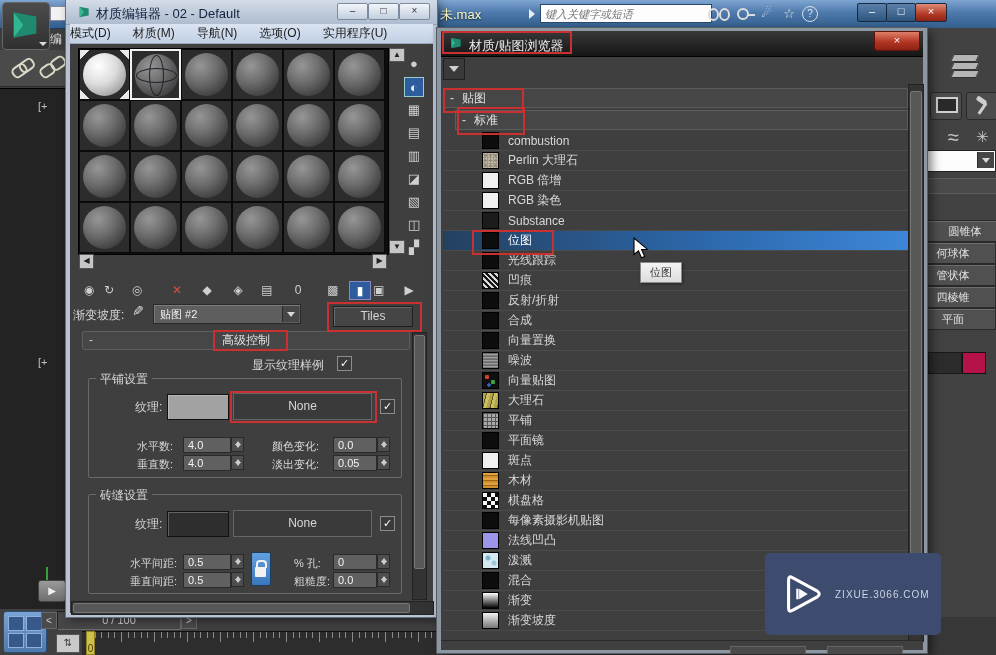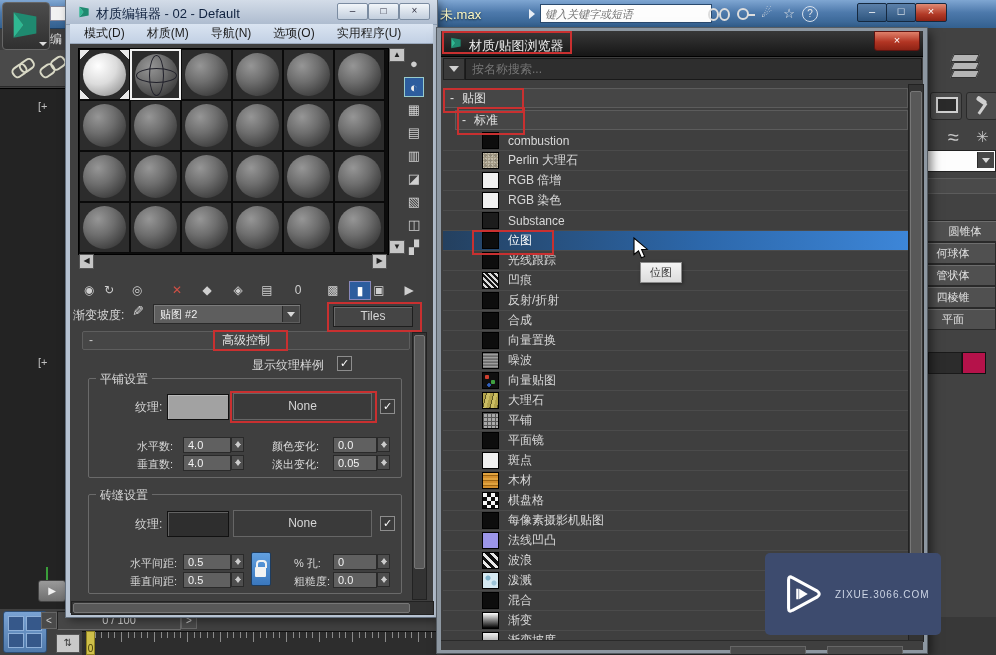--- a/index.html
+++ b/index.html
@@ -56,21 +56,21 @@
   .rp-drop{left:927px;top:150px;width:67px;height:20px;background:#fdfdfd;border:1px solid #222}
   .rp-roll{left:927px;top:178px;width:69px;height:14px;background:#4a4a4a;border:1px solid #5c5c5c}
   .prim-btn{left:910px;width:84px;height:20px;background:#505050;border:1px solid #2a2a2a;box-shadow:inset 1px 1px 0 #6d6d6d;color:#e2e2e2;text-align:center;line-height:20px;font-size:11px}
   .rp-name{left:928px;top:352px;width:32px;height:20px;background:#2c2c2c;border:1px solid #1a1a1a}
   .rp-swatch{left:962px;top:352px;width:22px;height:20px;border:1px solid #111}
   
   .me-win{left:66px;top:0;width:371px;height:617px;background:#3f3f3f;border:4px solid #b7c3d2;outline:1px solid #64707e;box-sizing:border-box;box-shadow:3px 3px 9px rgba(0,0,0,.5)}
   .me-titlebar{left:66px;top:0;width:371px;height:24px;background:linear-gradient(#d3dce8,#aebccf);border-bottom:1px solid #8fa0b5}
   .me-title{left:96px;top:5px;color:#10223f;font-size:13px}
   .me-wbtn{top:3px;width:29px;height:15px;background:linear-gradient(#f2f6fa,#c2cedd);border:1px solid #7b8ca1;border-radius:2px;color:#334;?text-align:center;text-align:center;line-height:13px;font-size:10px}
-  .me-menubar{left:70px;top:24px;width:363px;height:20px;background:linear-gradient(#dae4f1,#c2d0e4);border-bottom:1px solid #9aa8bc;display:flex;align-items:center;gap:22px;padding-left:14px;box-sizing:border-box}
+  .me-menubar{left:70px;top:24px;width:363px;height:20px;background:linear-gradient(#dae4f1,#c2d0e4);border-bottom:1px solid #9aa8bc;display:flex;align-items:center;gap:22px;box-sizing:border-box}
   .me-menubar span{color:#1c1c1c;font-size:12px}
   .slots{left:78px;top:48px;width:309px;height:205px;background:#0d0d0d;border:1px solid #000;display:grid;grid-template-columns:repeat(6,51px);grid-template-rows:repeat(4,51px)}
   .slot{position:relative;background:#2c2c2c;border:1px solid #0a0a0a;box-sizing:border-box}
   .slot .sphere{position:absolute;left:3px;top:3px;width:43px;height:43px;border-radius:50%;
     background:radial-gradient(circle at 35% 30%,#969696,#6e6e6e 40%,#3f3f3f 78%,#2f2f2f)}
   .slot.used .sphere{background:radial-gradient(circle at 35% 30%,#ffffff,#dcdcdc 45%,#8e8e8e 90%)}
   .slot.used{background-image:linear-gradient(135deg,#e9e9e9 7px,transparent 7px),linear-gradient(225deg,#e9e9e9 7px,transparent 7px),linear-gradient(45deg,#e9e9e9 7px,transparent 7px),linear-gradient(315deg,#e9e9e9 7px,transparent 7px)}
   .slot.active{border:2px solid #f2f2f2}
   .slot.active .sphere:before{content:"";position:absolute;left:1px;top:14px;width:39px;height:13px;border:1px solid #20202a;border-radius:50%}
   .slot.active .sphere:after{content:"";position:absolute;left:14px;top:1px;width:13px;height:39px;border:1px solid #20202a;border-radius:50%}
@@ -540,21 +540,20 @@
 
   <div class="abs mb-win z20"></div>
   <div class="abs mb-titlebar z20"></div>
   <svg class="abs z20" width="14" height="14" style="left:449px;top:36px" viewBox="0 0 24 24">
     <path d="M4 3 L20 6 L20 18 L4 21 L11 12 Z" fill="#1f8a70"></path>
       <path d="M4 3 L11 12 L4 21 Z" fill="#2fb892"></path>
   </svg>
   <div class="abs z20" style="left:469px;top:37px;font-size:13px;color:#eaeaea">材质/贴图浏览器</div>
   <div class="abs mb-close z20">×</div>
   <div class="abs mb-search-caret z20"></div>
-  <input class="abs mb-search z20" readonly="" placeholder="按名称搜索..." style="">
 
   <div class="abs mb-list z20">
     <div class="ghdr">
       <span>-</span>
       <span>贴图</span>
     </div>
     <div class="ghdr sub">
       <span>-</span>
       <span>标准</span>
     </div>
@@ -657,24 +656,20 @@
       <div class="row">
         <span class="sw sw-black"></span>
         <span>每像素摄影机贴图</span>
       </div>
 
       <div class="row">
         <span class="sw sw-purple"></span>
         <span>法线凹凸</span>
       </div>
 
-      <div class="row">
-        <span class="sw sw-stripes"></span>
-        <span>波浪</span>
-      </div>
 
       <div class="row">
         <span class="sw sw-splat"></span>
         <span>泼溅</span>
       </div>
 
       <div class="row">
         <span class="sw sw-black"></span>
         <span>混合</span>
       </div>

